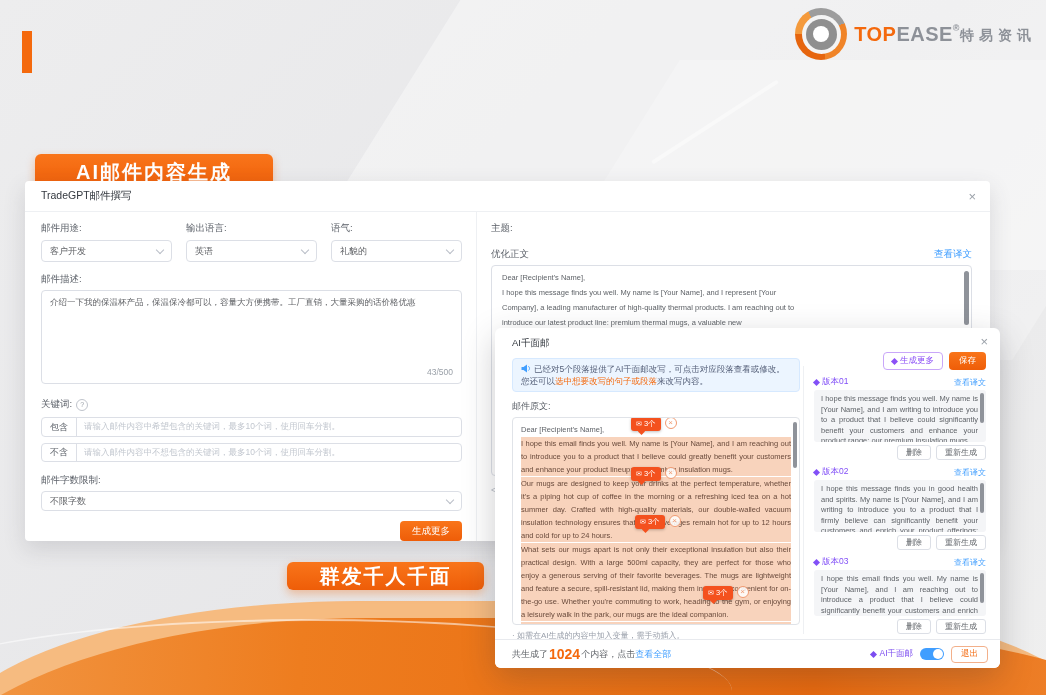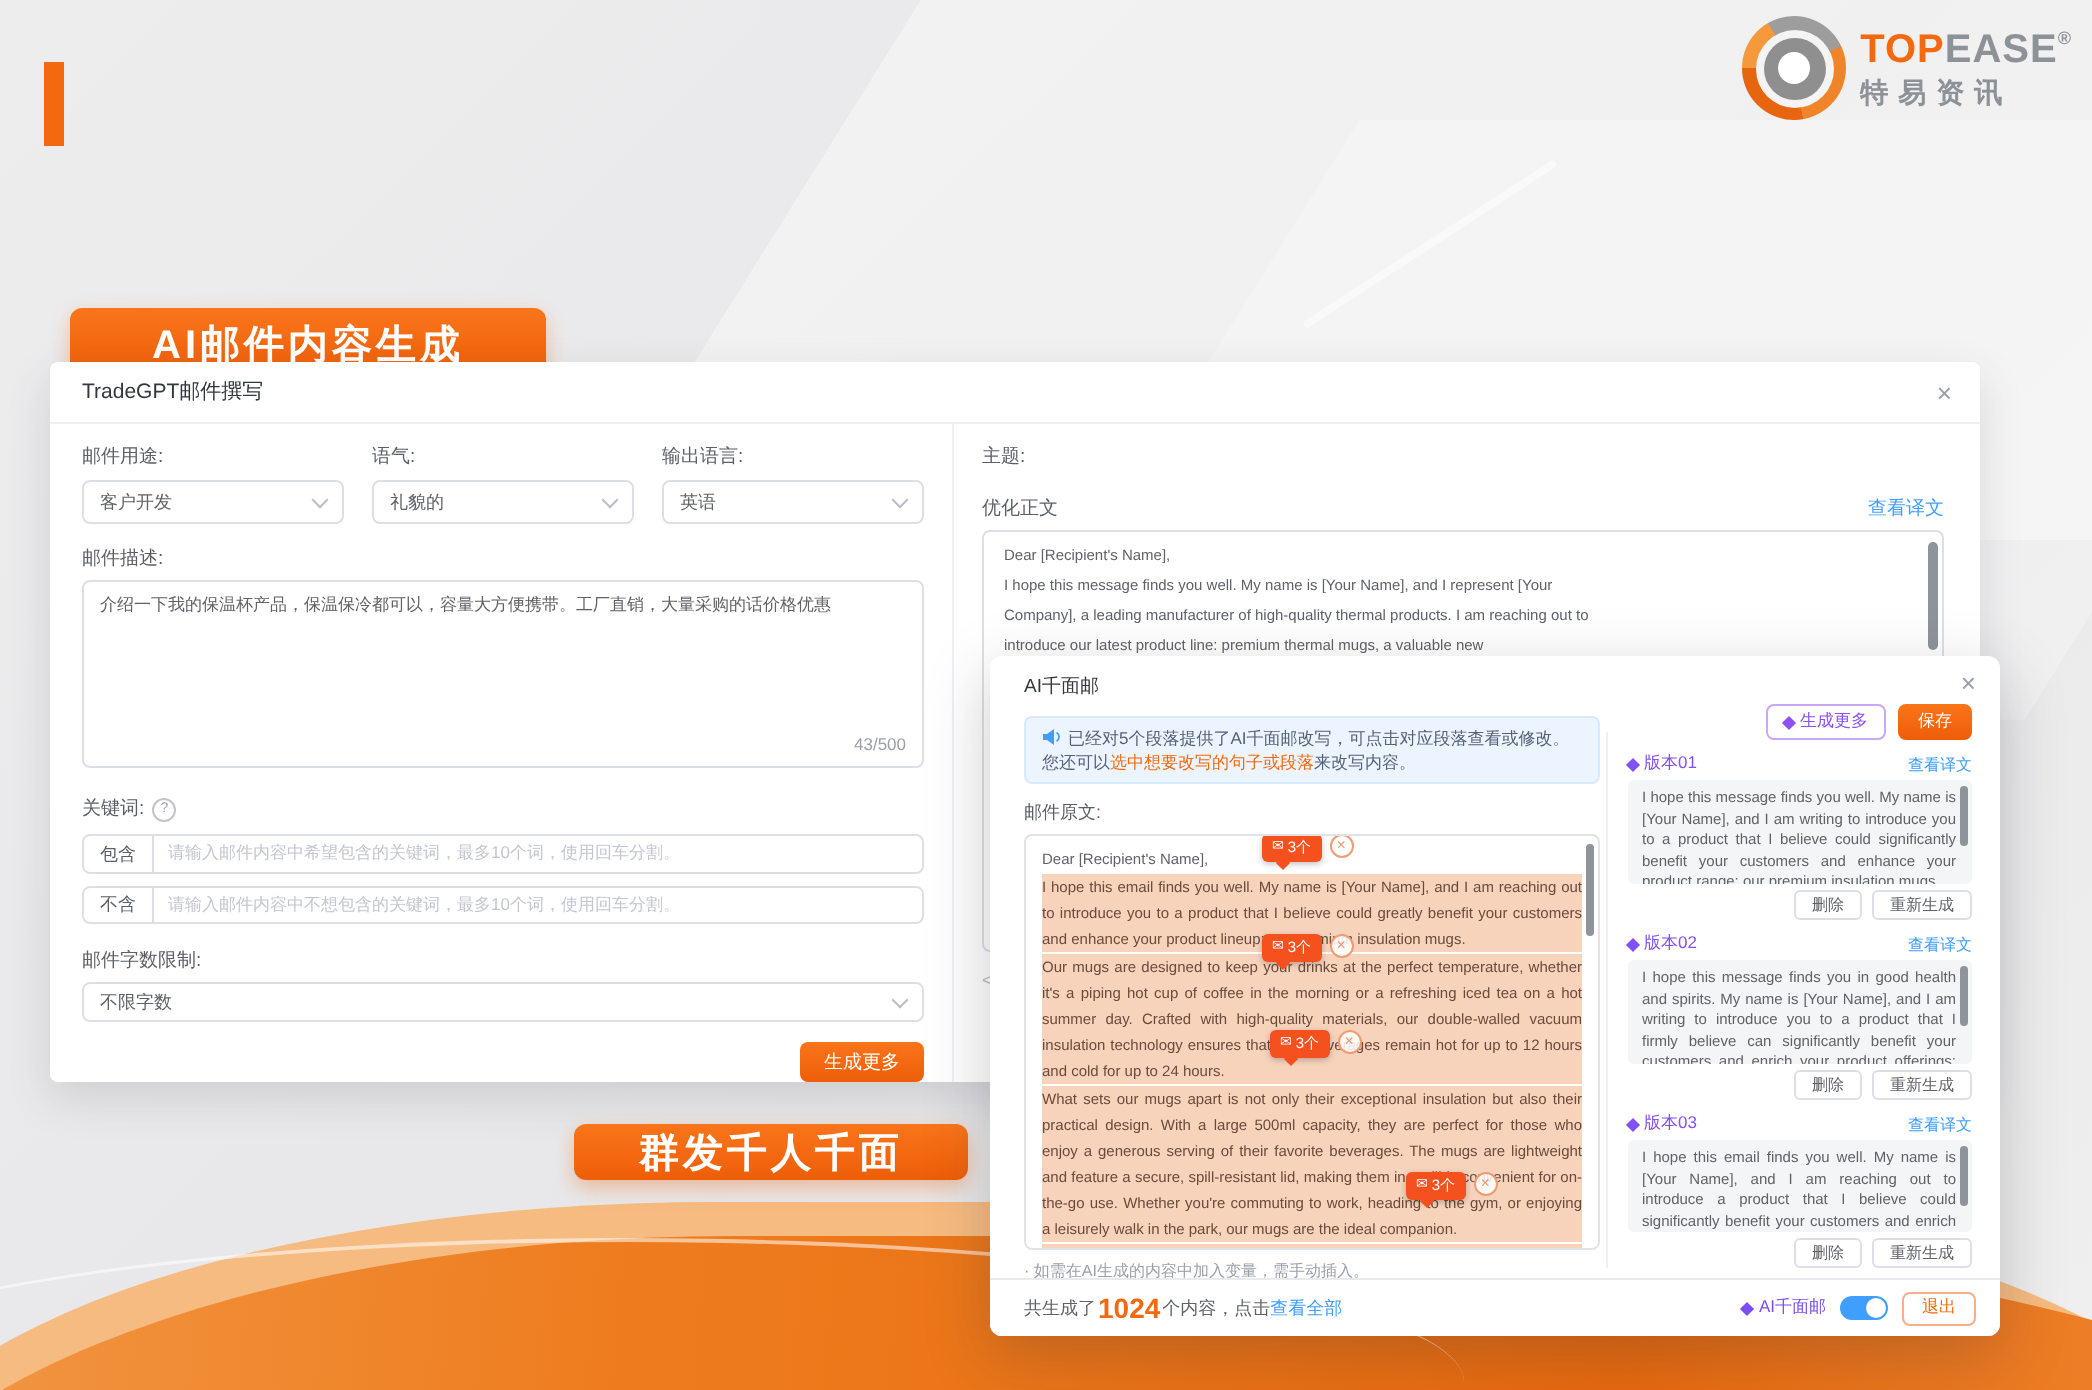--- a/index.html
+++ b/index.html
@@ -18,21 +18,21 @@
   .wave-line{position:absolute;bottom:4px;left:-10%;width:80%;height:70px;border-top:2px solid rgba(255,255,255,.55);border-radius:50% 50% 0 0/100% 100% 0 0;}
   
   .title-accent-bar{position:absolute;left:22px;top:31px;width:10px;height:42px;background:#f4690d;}
   .main-title{position:absolute;left:41px;top:27px;font-size:30px;font-weight:bold;letter-spacing:1px;color:#3d4658;white-space:nowrap;}
   .main-title .accent{color:#f4550a;margin-left:8px;}
   .logo{position:absolute;top:8px;right:10px;display:flex;align-items:center;gap:7px;}
   .logo-mark{width:52px;height:52px;border-radius:50%;background:conic-gradient(from -30deg,#9d9d9d 0 95deg,#f08428 95deg 200deg,#e6650e 200deg 300deg,#f49a3c 300deg 360deg);display:flex;align-items:center;justify-content:center;}
   .logo-mark .r1{width:39px;height:39px;border-radius:50%;background:#f4f4f4;display:flex;align-items:center;justify-content:center;}
   .logo-mark .r2{width:31px;height:31px;border-radius:50%;background:#8f8f8f;display:flex;align-items:center;justify-content:center;}
   .logo-mark .r3{width:16px;height:16px;border-radius:50%;background:#fff;}
-  .logo-text{display:flex;flex-direction:column;line-height:1;}
+  .logo-text{display:flex;flex-direction:row;line-height:1;}
   .logo-row1{font-size:20px;font-weight:bold;letter-spacing:.5px;}
   .logo-row1 .top{color:#f4690d;} .logo-row1 .ease{color:#8d9198;} .logo-row1 .reg{font-size:9px;color:#8d9198;vertical-align:top;}
   .logo-row2{font-size:14px;font-weight:bold;color:#8d9198;letter-spacing:5px;margin-top:4px;}
   
   .chip{position:absolute;background:linear-gradient(180deg,#f9751a,#ee5d08);color:#fff;font-weight:bold;border-radius:6px;display:flex;align-items:center;justify-content:center;box-shadow:0 4px 10px rgba(238,100,10,.35);}
   .chip-ai{left:35px;top:125px;width:238px;height:37px;font-size:20px;letter-spacing:2px;margin-top:29px;}
   .chip-mass{left:287px;top:562px;width:197px;height:28px;font-size:20px;letter-spacing:2px;z-index:3;}
   
   .dlg-compose{position:absolute;left:25px;top:181px;width:965px;height:360px;background:#fff;border-radius:4px;box-shadow:0 8px 22px rgba(70,70,80,.16);z-index:2;}
   .dc-head{height:30px;display:flex;align-items:center;justify-content:space-between;padding:0 14px 0 16px;border-bottom:1px solid #eef0f3;}
@@ -156,30 +156,30 @@
       <div class="dc-left">
         <div class="row-selects">
           <div class="fld">
             <span class="lbl">邮件用途:</span>
             <div class="sel">
               <span>客户开发</span>
               <span class="chev"></span>
             </div>
           </div>
           <div class="fld">
-            <span class="lbl">语气:</span>
+            <span class="lbl">输出语言:</span>
             <div class="sel">
-              <span>礼貌的</span>
+              <span>英语</span>
               <span class="chev"></span>
             </div>
           </div>
           <div class="fld">
-            <span class="lbl">输出语言:</span>
+            <span class="lbl">语气:</span>
             <div class="sel">
-              <span>英语</span>
+              <span>礼貌的</span>
               <span class="chev"></span>
             </div>
           </div>
         </div>
         <span class="lbl" style="margin-top:11px;">邮件描述:</span>
         <div class="ta">
           <span>介绍一下我的保温杯产品，保温保冷都可以，容量大方便携带。工厂直销，大量采购的话价格优惠</span>
           <span class="cnt">43/500</span>
         </div>
         <div class="kw-label">

